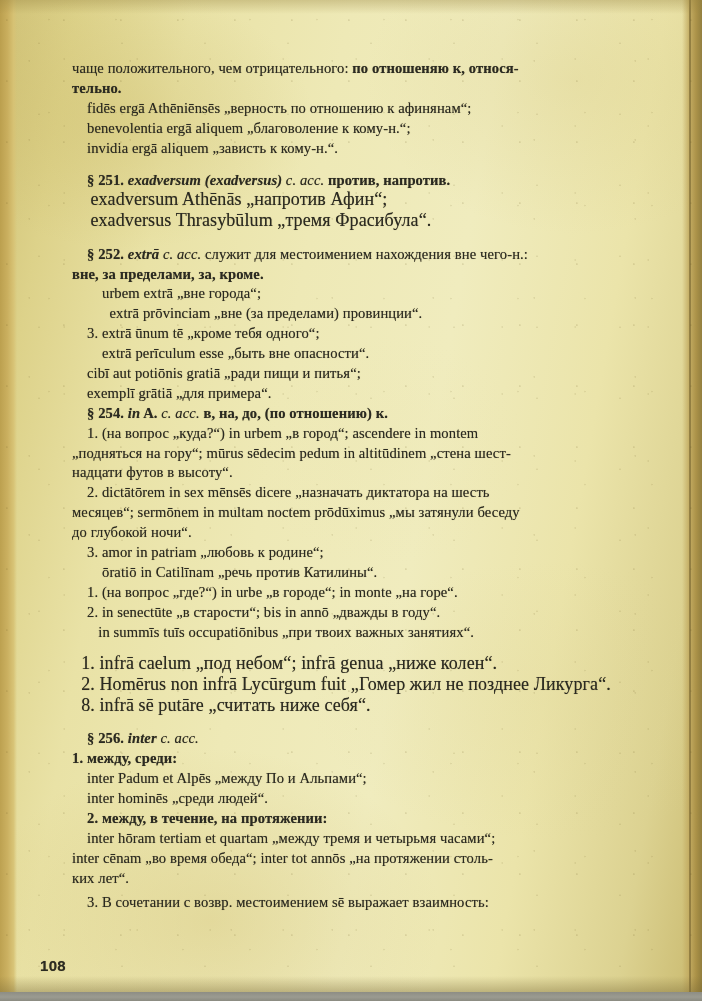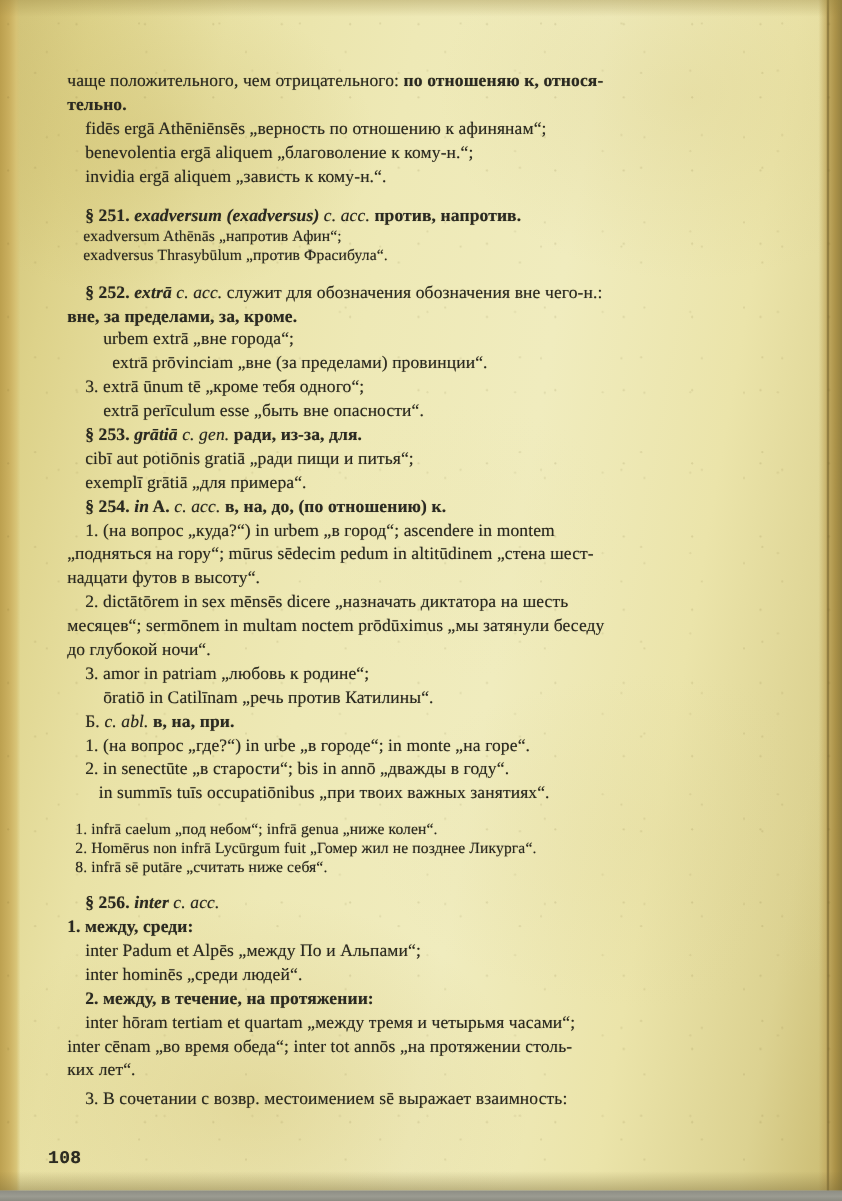--- a/index.html
+++ b/index.html
@@ -62,47 +62,47 @@
       radial-gradient(circle at 73% 21%, rgba(110,92,40,.14) 0.6px, transparent 1.2px),
       radial-gradient(circle at 29% 77%, rgba(110,92,40,.16) 0.6px, transparent 1.2px),
       radial-gradient(circle at 88% 88%, rgba(110,92,40,.13) 0.6px, transparent 1.2px);
     background-size: 57px 61px, 83px 71px, 67px 93px, 101px 79px, 73px 67px;
     pointer-events: none;
     opacity: .85;
   }
 
   #content {
     position: absolute;
-    left: 56px;
+    left: 72px;
     top: 56px;
     width: 554px;
   }
 
   .ln {
     line-height: 1.0;
     white-space: pre;
     letter-spacing: .1px;
   }
   
   .sz-body { font-size: 14.6px; padding-top: 5.3px; }
   
-  .sz-small { font-size: 13px; padding-top: 3.0px; }
+  .sz-small { font-size: 18px; padding-top: 3.0px; }
 
   .b   { font-weight: bold; }
   .i   { font-style: italic; }
   .bi  { font-weight: bold; font-style: italic; }
 
   .gap-lg { height: 12px; }
   .gap-sm { height: 4px; }
 
   #folio {
     position: absolute;
     left: 40px;
     top: 957px;
-    font-family: Liberation Mono, monospace;
+    font-family: Liberation Sans, sans-serif;
     font-weight: bold;
     font-size: 15px;
     color: #2b2b22;
     letter-spacing: .3px;
   }
 
   
   #content, #folio {
     text-shadow: 0 0 0.7px rgba(60,48,16,.55);
   }
@@ -126,47 +126,45 @@
         <div class="ln sz-body"><span>    fidēs ergā Athēniēnsēs „верность по отношению к афинянам“;</span></div>
         <div class="ln sz-body"><span>    benevolentia ergā aliquem „благоволение к кому-н.“;</span></div>
         <div class="ln sz-body"><span>    invidia ergā aliquem „зависть к кому-н.“.</span></div>
       </div>
       <div class="gap-lg"></div>
       <div>
         <div class="ln sz-body"><span class="b">    § 251. </span><span class="bi">exadversum (exadversus)</span><span class="i"> c. acc.</span><span class="b"> против, напротив.</span></div>
       </div>
       <div>
         <div class="ln sz-small"><span>    exadversum Athēnās „напротив Афин“;</span></div>
-        <div class="ln sz-small"><span>    exadversus Thrasybūlum „против Фрасибула“.</span></div>
+        <div class="ln sz-small"><span>    exadversus Thrasybūlum „тремя Фрасибула“.</span></div>
       </div>
       <div class="gap-lg"></div>
       <div>
-        <div class="ln sz-body"><span class="b">    § 252. </span><span class="bi">extrā</span><span class="i"> c. acc.</span><span> служит для обозначения обозначения вне чего-н.:</span></div>
+        <div class="ln sz-body"><span class="b">    § 252. </span><span class="bi">extrā</span><span class="i"> c. acc.</span><span> служит для местоимением нахождения вне чего-н.:</span></div>
         <div class="ln sz-body"><span class="b">вне, за пределами, за, кроме.</span></div>
         <div class="ln sz-body"><span>        urbem extrā „вне города“;</span></div>
         <div class="ln sz-body"><span>          extrā prōvinciam „вне (за пределами) провинции“.</span></div>
         <div class="ln sz-body"><span>    3. extrā ūnum tē „кроме тебя одного“;</span></div>
         <div class="ln sz-body"><span>        extrā perīculum esse „быть вне опасности“.</span></div>
       </div>
       <div>
-        <div class="ln sz-body"><span class="b">    § 253. </span><span class="bi">grātiā</span><span class="i"> c. gen.</span><span class="b"> ради, из-за, для.</span></div>
         <div class="ln sz-body"><span>    cibī aut potiōnis gratiā „ради пищи и питья“;</span></div>
         <div class="ln sz-body"><span>    exemplī grātiā „для примера“.</span></div>
       </div>
       <div>
         <div class="ln sz-body"><span class="b">    § 254. </span><span class="bi">in</span><span class="b"> A. </span><span class="i">c. acc.</span><span class="b"> в, на, до, (по отношению) к.</span></div>
         <div class="ln sz-body"><span>    1. (на вопрос „куда?“) in urbem „в город“; ascendere in montem</span></div>
         <div class="ln sz-body"><span>„подняться на гору“; mūrus sēdecim pedum in altitūdinem „стена шест-</span></div>
         <div class="ln sz-body"><span>надцати футов в высоту“.</span></div>
         <div class="ln sz-body"><span>    2. dictātōrem in sex mēnsēs dicere „назначать диктатора на шесть</span></div>
         <div class="ln sz-body"><span>месяцев“; sermōnem in multam noctem prōdūximus „мы затянули беседу</span></div>
         <div class="ln sz-body"><span>до глубокой ночи“.</span></div>
         <div class="ln sz-body"><span>    3. amor in patriam „любовь к родине“;</span></div>
         <div class="ln sz-body"><span>        ōratiō in Catilīnam „речь против Катилины“.</span></div>
-        <div class="ln sz-body"><span>    Б. </span><span class="i">c. abl.</span><span class="b"> в, на, при.</span></div>
         <div class="ln sz-body"><span>    1. (на вопрос „где?“) in urbe „в городе“; in monte „на горе“.</span></div>
         <div class="ln sz-body"><span>    2. in senectūte „в старости“; bis in annō „дважды в году“.</span></div>
         <div class="ln sz-body"><span>       in summīs tuīs occupatiōnibus „при твоих важных занятиях“.</span></div>
       </div>
       <div class="gap-lg"></div>
       <div>
         <div class="ln sz-small"><span>  1. infrā caelum „под небом“; infrā genua „ниже колен“.</span></div>
         <div class="ln sz-small"><span>  2. Homērus non infrā Lycūrgum fuit „Гомер жил не позднее Ликурга“.</span></div>
         <div class="ln sz-small"><span>  8. infrā sē putāre „считать ниже себя“.</span></div>
       </div>

